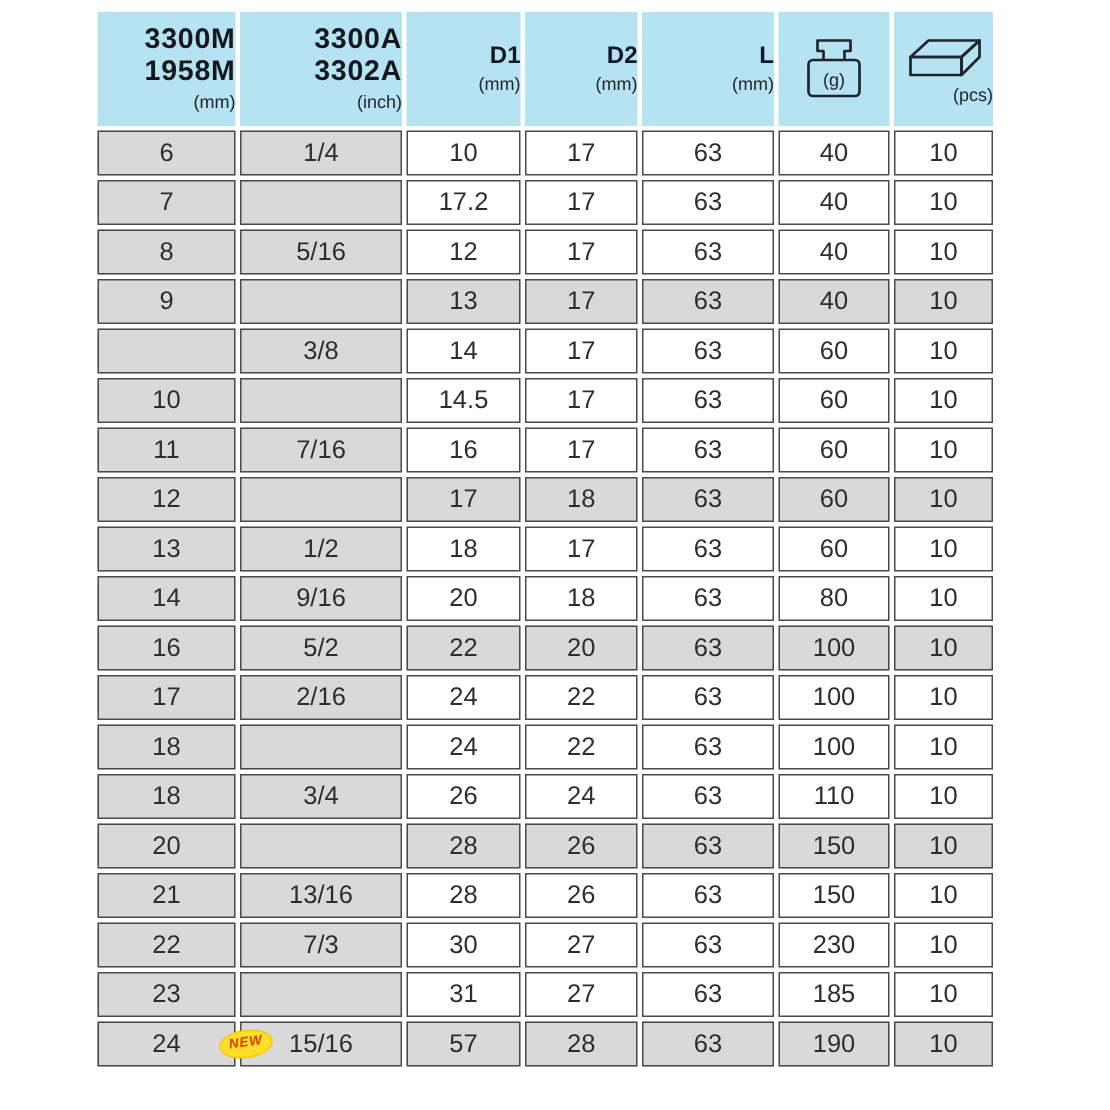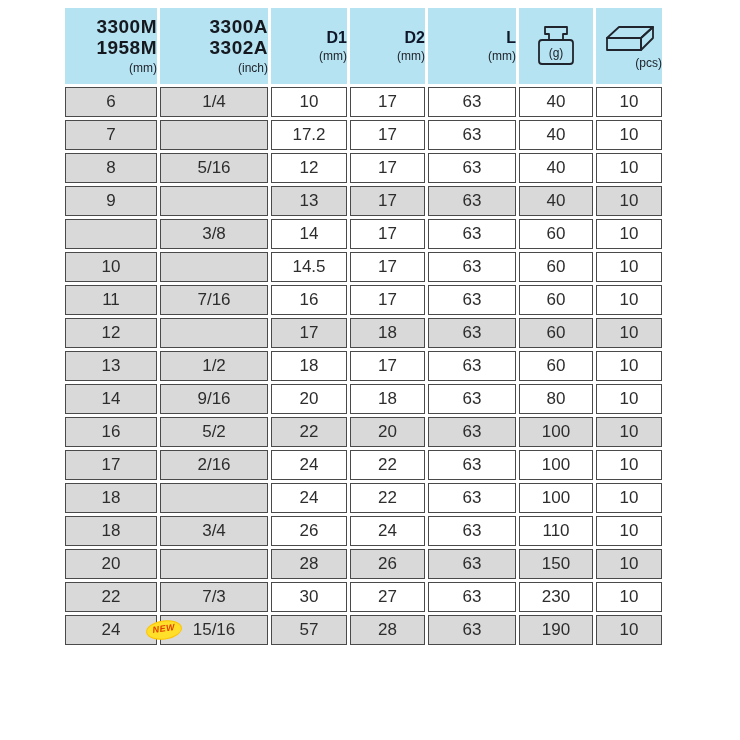--- a/index.html
+++ b/index.html
@@ -297,26 +297,44 @@
           <tr class="shaded">
             <td class="left-col"><span>20</span></td>
             <td class="left-col"><span></span></td>
             <td><span>28</span></td>
             <td><span>26</span></td>
             <td><span>63</span></td>
             <td><span>150</span></td>
             <td><span>10</span></td>
           </tr>
           <tr>
+            <td class="left-col"><span>21</span></td>
+            <td class="left-col"><span>13/16</span></td>
+            <td><span>28</span></td>
+            <td><span>26</span></td>
+            <td><span>63</span></td>
+            <td><span>150</span></td>
+            <td><span>10</span></td>
+          </tr>
+          <tr>
             <td class="left-col"><span>22</span></td>
             <td class="left-col"><span>7/3</span></td>
             <td><span>30</span></td>
             <td><span>27</span></td>
             <td><span>63</span></td>
             <td><span>230</span></td>
+            <td><span>10</span></td>
+          </tr>
+          <tr>
+            <td class="left-col"><span>23</span></td>
+            <td class="left-col"><span></span></td>
+            <td><span>31</span></td>
+            <td><span>27</span></td>
+            <td><span>63</span></td>
+            <td><span>185</span></td>
             <td><span>10</span></td>
           </tr>
           <tr class="shaded">
             <td class="left-col"><span>24</span></td>
             <td class="left-col"><span>15/16</span><span class="new-badge">NEW</span></td>
             <td><span>57</span></td>
             <td><span>28</span></td>
             <td><span>63</span></td>
             <td><span>190</span></td>
             <td><span>10</span></td>

